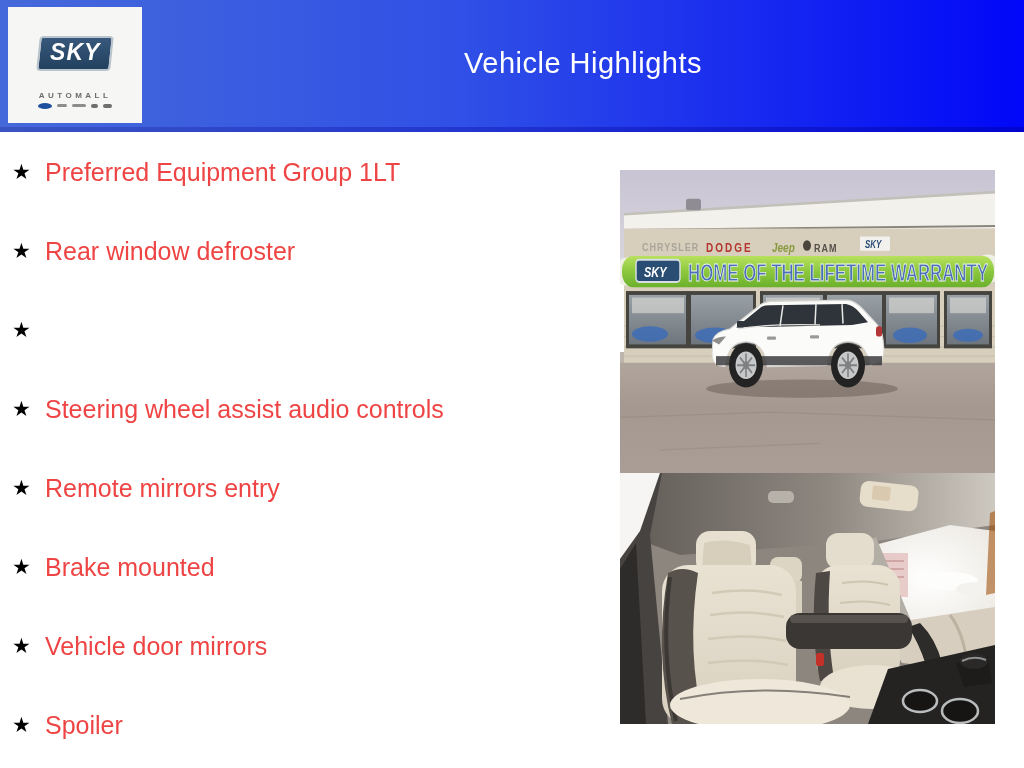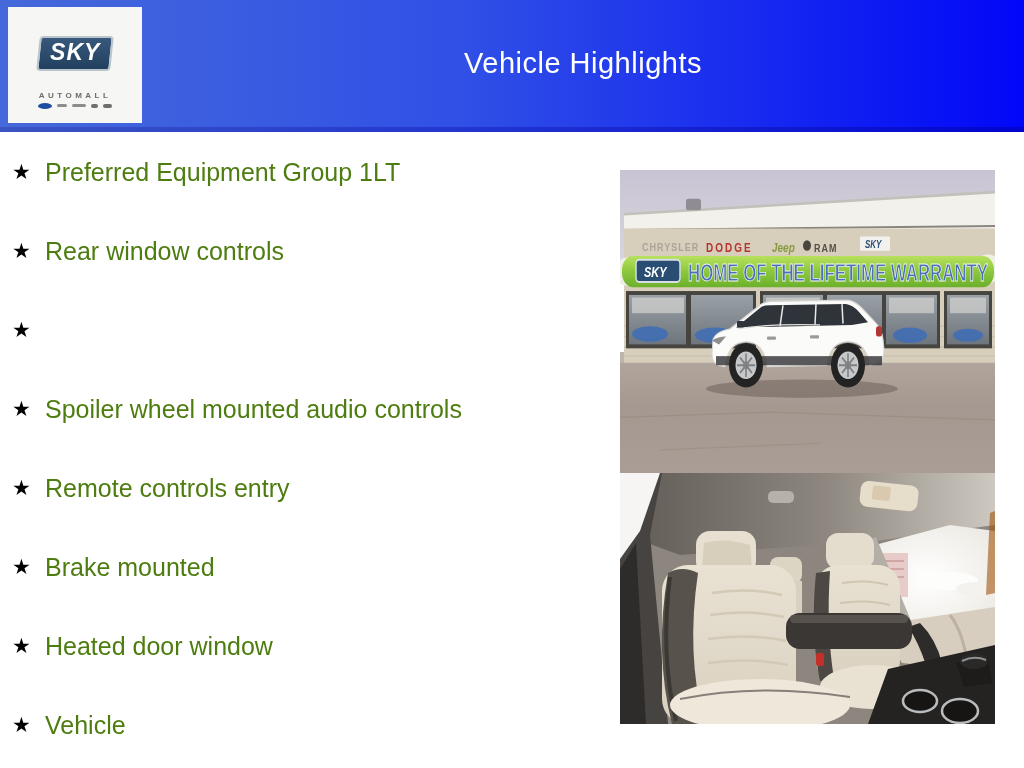--- a/index.html
+++ b/index.html
@@ -25,21 +25,21 @@
   .bm1{width:10px;} .bm2{width:14px;height:3px;} .bm3{width:7px;height:4px;background:#6f6f6f;}
   .bm4{width:9px;height:4px;background:#6f6f6f;}
   .title-wrap{flex:1;height:127px;display:flex;align-items:center;justify-content:center;}
   .title{margin:12px;color:#ffffff;font-size:29px;font-weight:500;letter-spacing:.5px;}
 
   
   .features{position:absolute;left:12px;top:158px;margin:0;padding:0;list-style:none;}
   .features li{display:flex;align-items:center;height:28px;margin-bottom:51px;}
   .star{font-size:21px;line-height:28px;color:#000;width:26px;flex:0 0 26px;
         display:inline-block;margin-right:7px;}
-  .feature-text{font-size:25px;line-height:28px;color:#4d7c0f;white-space:nowrap;}
+  .feature-text{font-size:25px;line-height:28px;color:#ef4444;white-space:nowrap;}
 
   
   .photo{position:absolute;display:block;margin:0;padding:0;}
   .photo-ext{left:620px;top:170px;width:375px;height:315px;}
   .photo-int{left:620px;top:473px;width:375px;height:251px;}
   .photo svg{display:block;width:100%;height:100%;}
 </style>
 </head>
 <body>
 
@@ -65,44 +65,44 @@
   </header>
   <div class="header-border"></div>
 
   <ul class="features">
     <li>
       <span class="star">★</span>
       <span class="feature-text">Preferred Equipment Group 1LT</span>
     </li>
     <li>
       <span class="star">★</span>
-      <span class="feature-text">Rear window controls</span>
-    </li>
-    <li>
-      <span class="star">★</span>
-    </li>
-    <li>
-      <span class="star">★</span>
-      <span class="feature-text">Spoiler wheel mounted audio controls</span>
-    </li>
-    <li>
-      <span class="star">★</span>
-      <span class="feature-text">Remote controls entry</span>
+      <span class="feature-text">Rear window defroster</span>
+    </li>
+    <li>
+      <span class="star">★</span>
+    </li>
+    <li>
+      <span class="star">★</span>
+      <span class="feature-text">Steering wheel assist audio controls</span>
+    </li>
+    <li>
+      <span class="star">★</span>
+      <span class="feature-text">Remote mirrors entry</span>
     </li>
     <li>
       <span class="star">★</span>
       <span class="feature-text">Brake mounted</span>
     </li>
     <li>
       <span class="star">★</span>
-      <span class="feature-text">Heated door window</span>
-    </li>
-    <li>
-      <span class="star">★</span>
-      <span class="feature-text">Vehicle</span>
+      <span class="feature-text">Vehicle door mirrors</span>
+    </li>
+    <li>
+      <span class="star">★</span>
+      <span class="feature-text">Spoiler</span>
     </li>
   </ul>
 
   <figure class="photo photo-ext" aria-label="White SUV parked in front of the Sky Automall dealership building">
     <svg viewBox="0 0 375 242" preserveAspectRatio="none">
       <defs>
         <linearGradient id="skyg" x1="0" y1="0" x2="0" y2="1">
           <stop offset="0" stop-color="#c8c4d3"></stop>
             <stop offset="1" stop-color="#d8d5de"></stop>
         </linearGradient>

